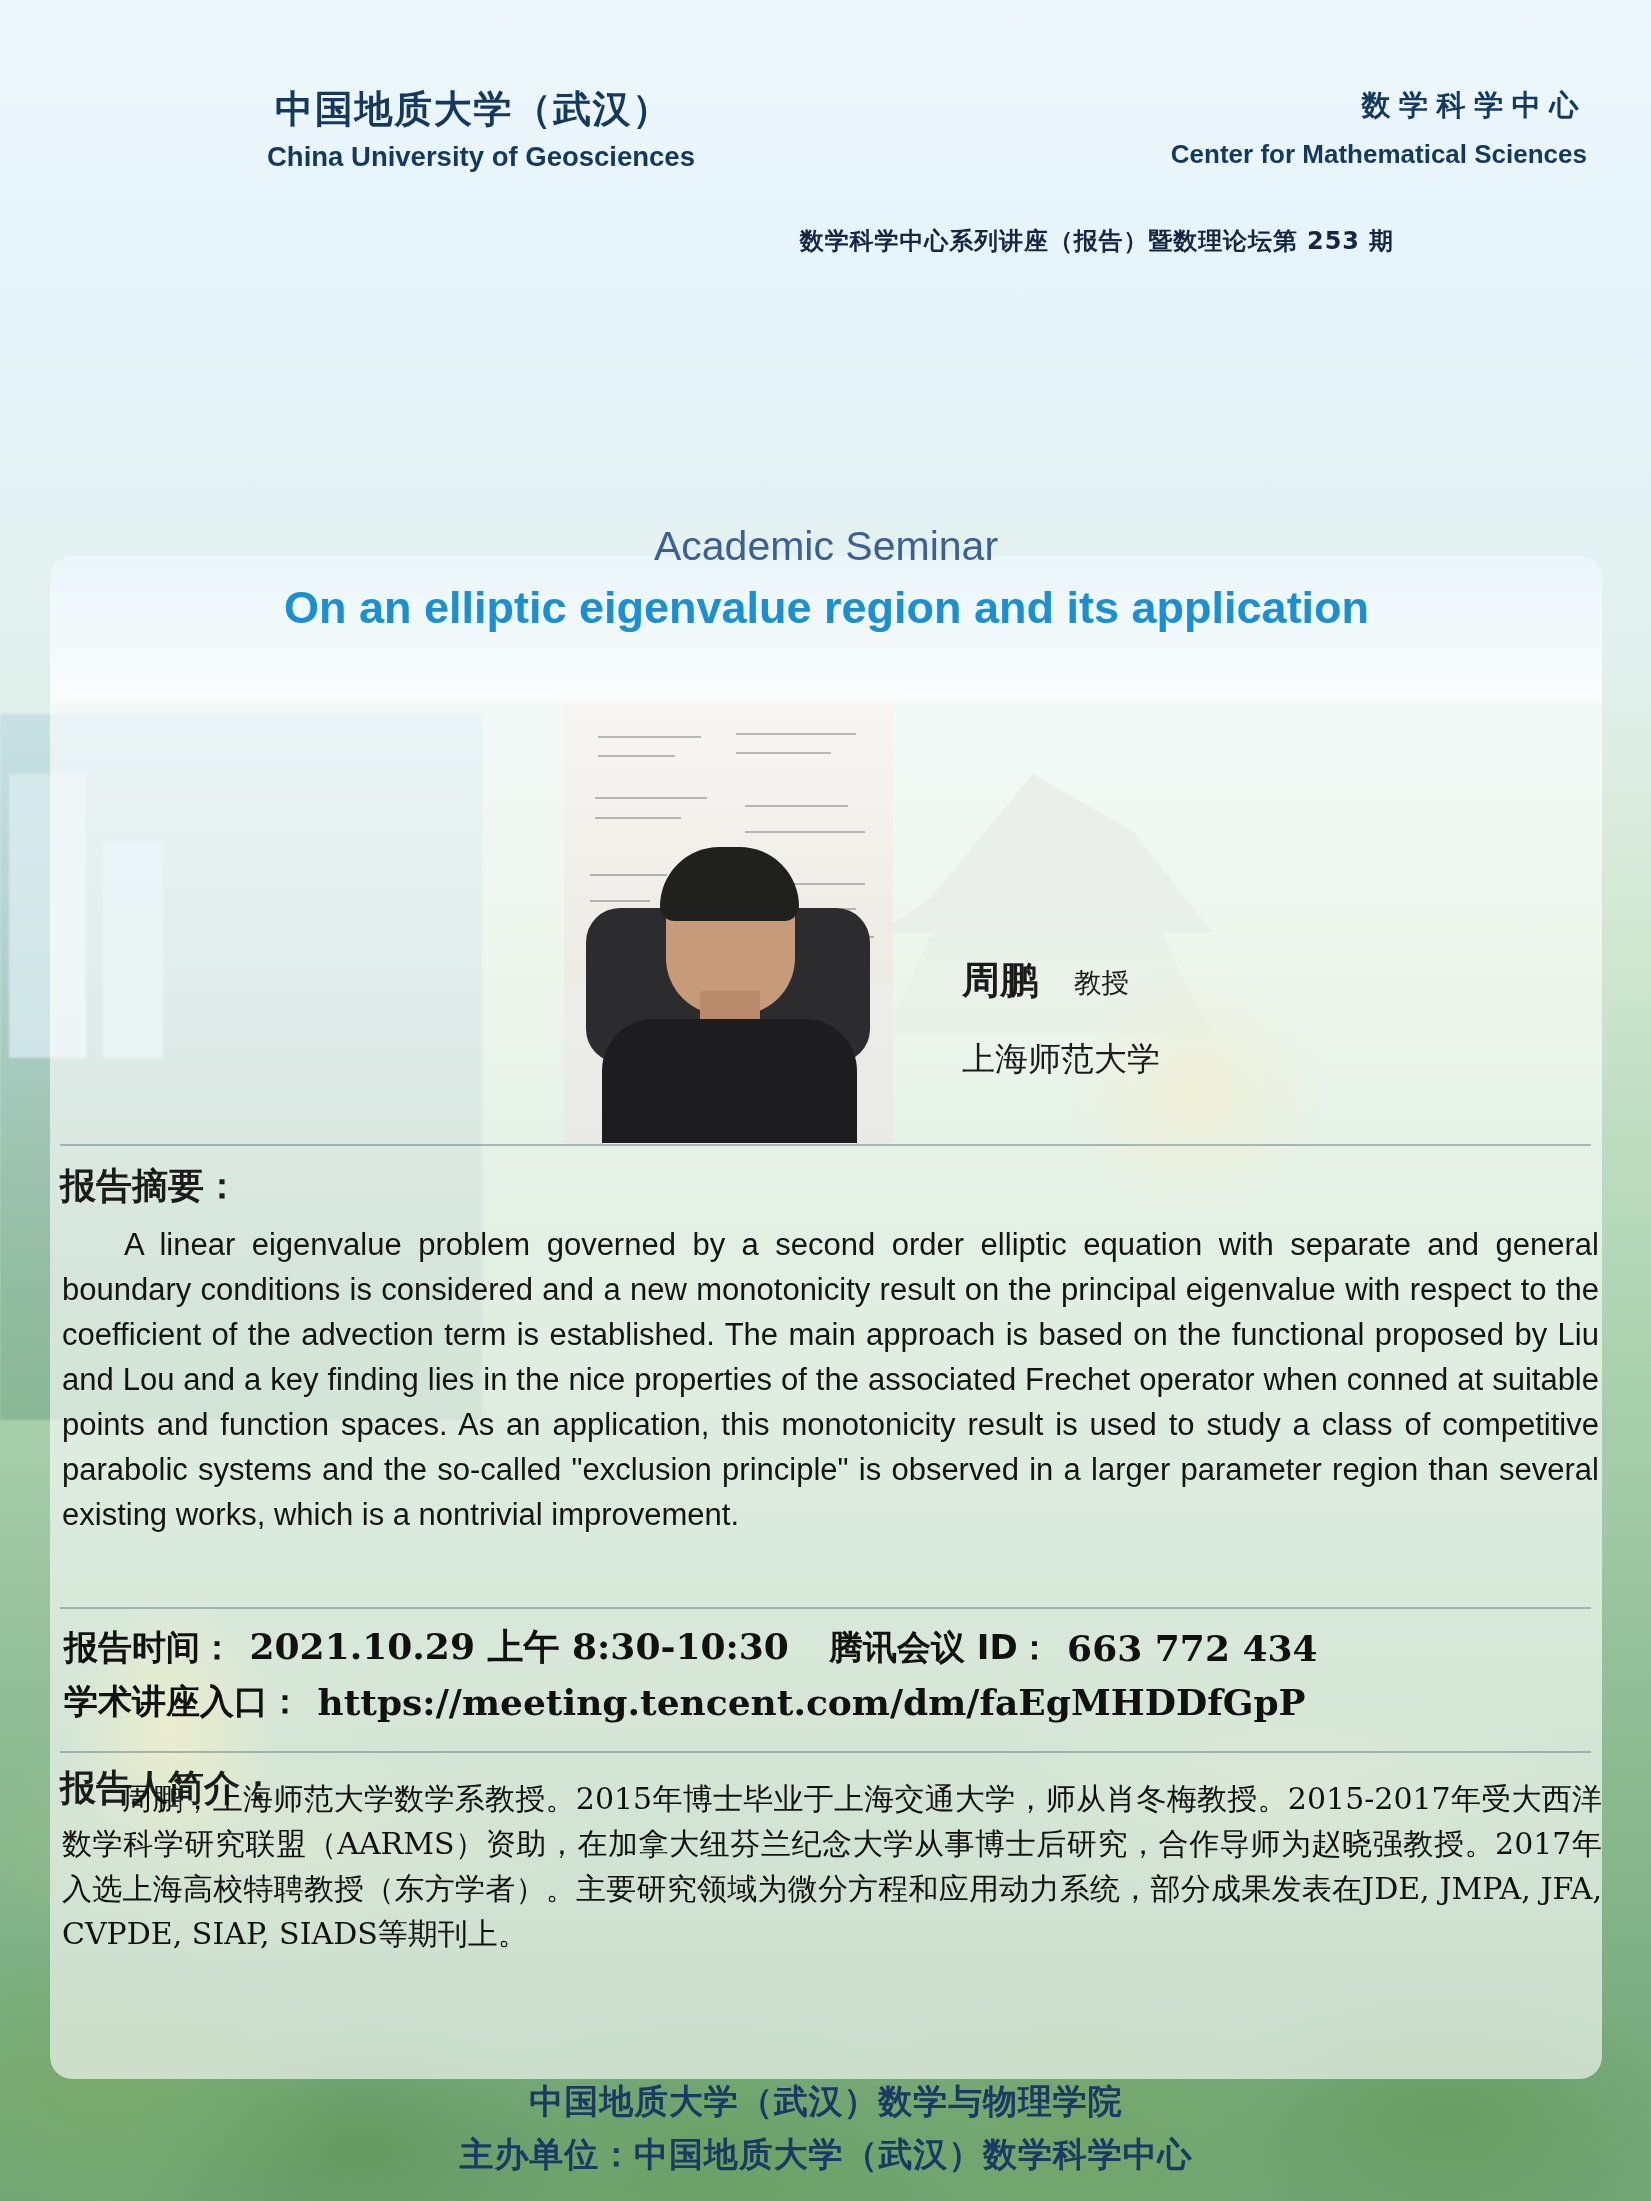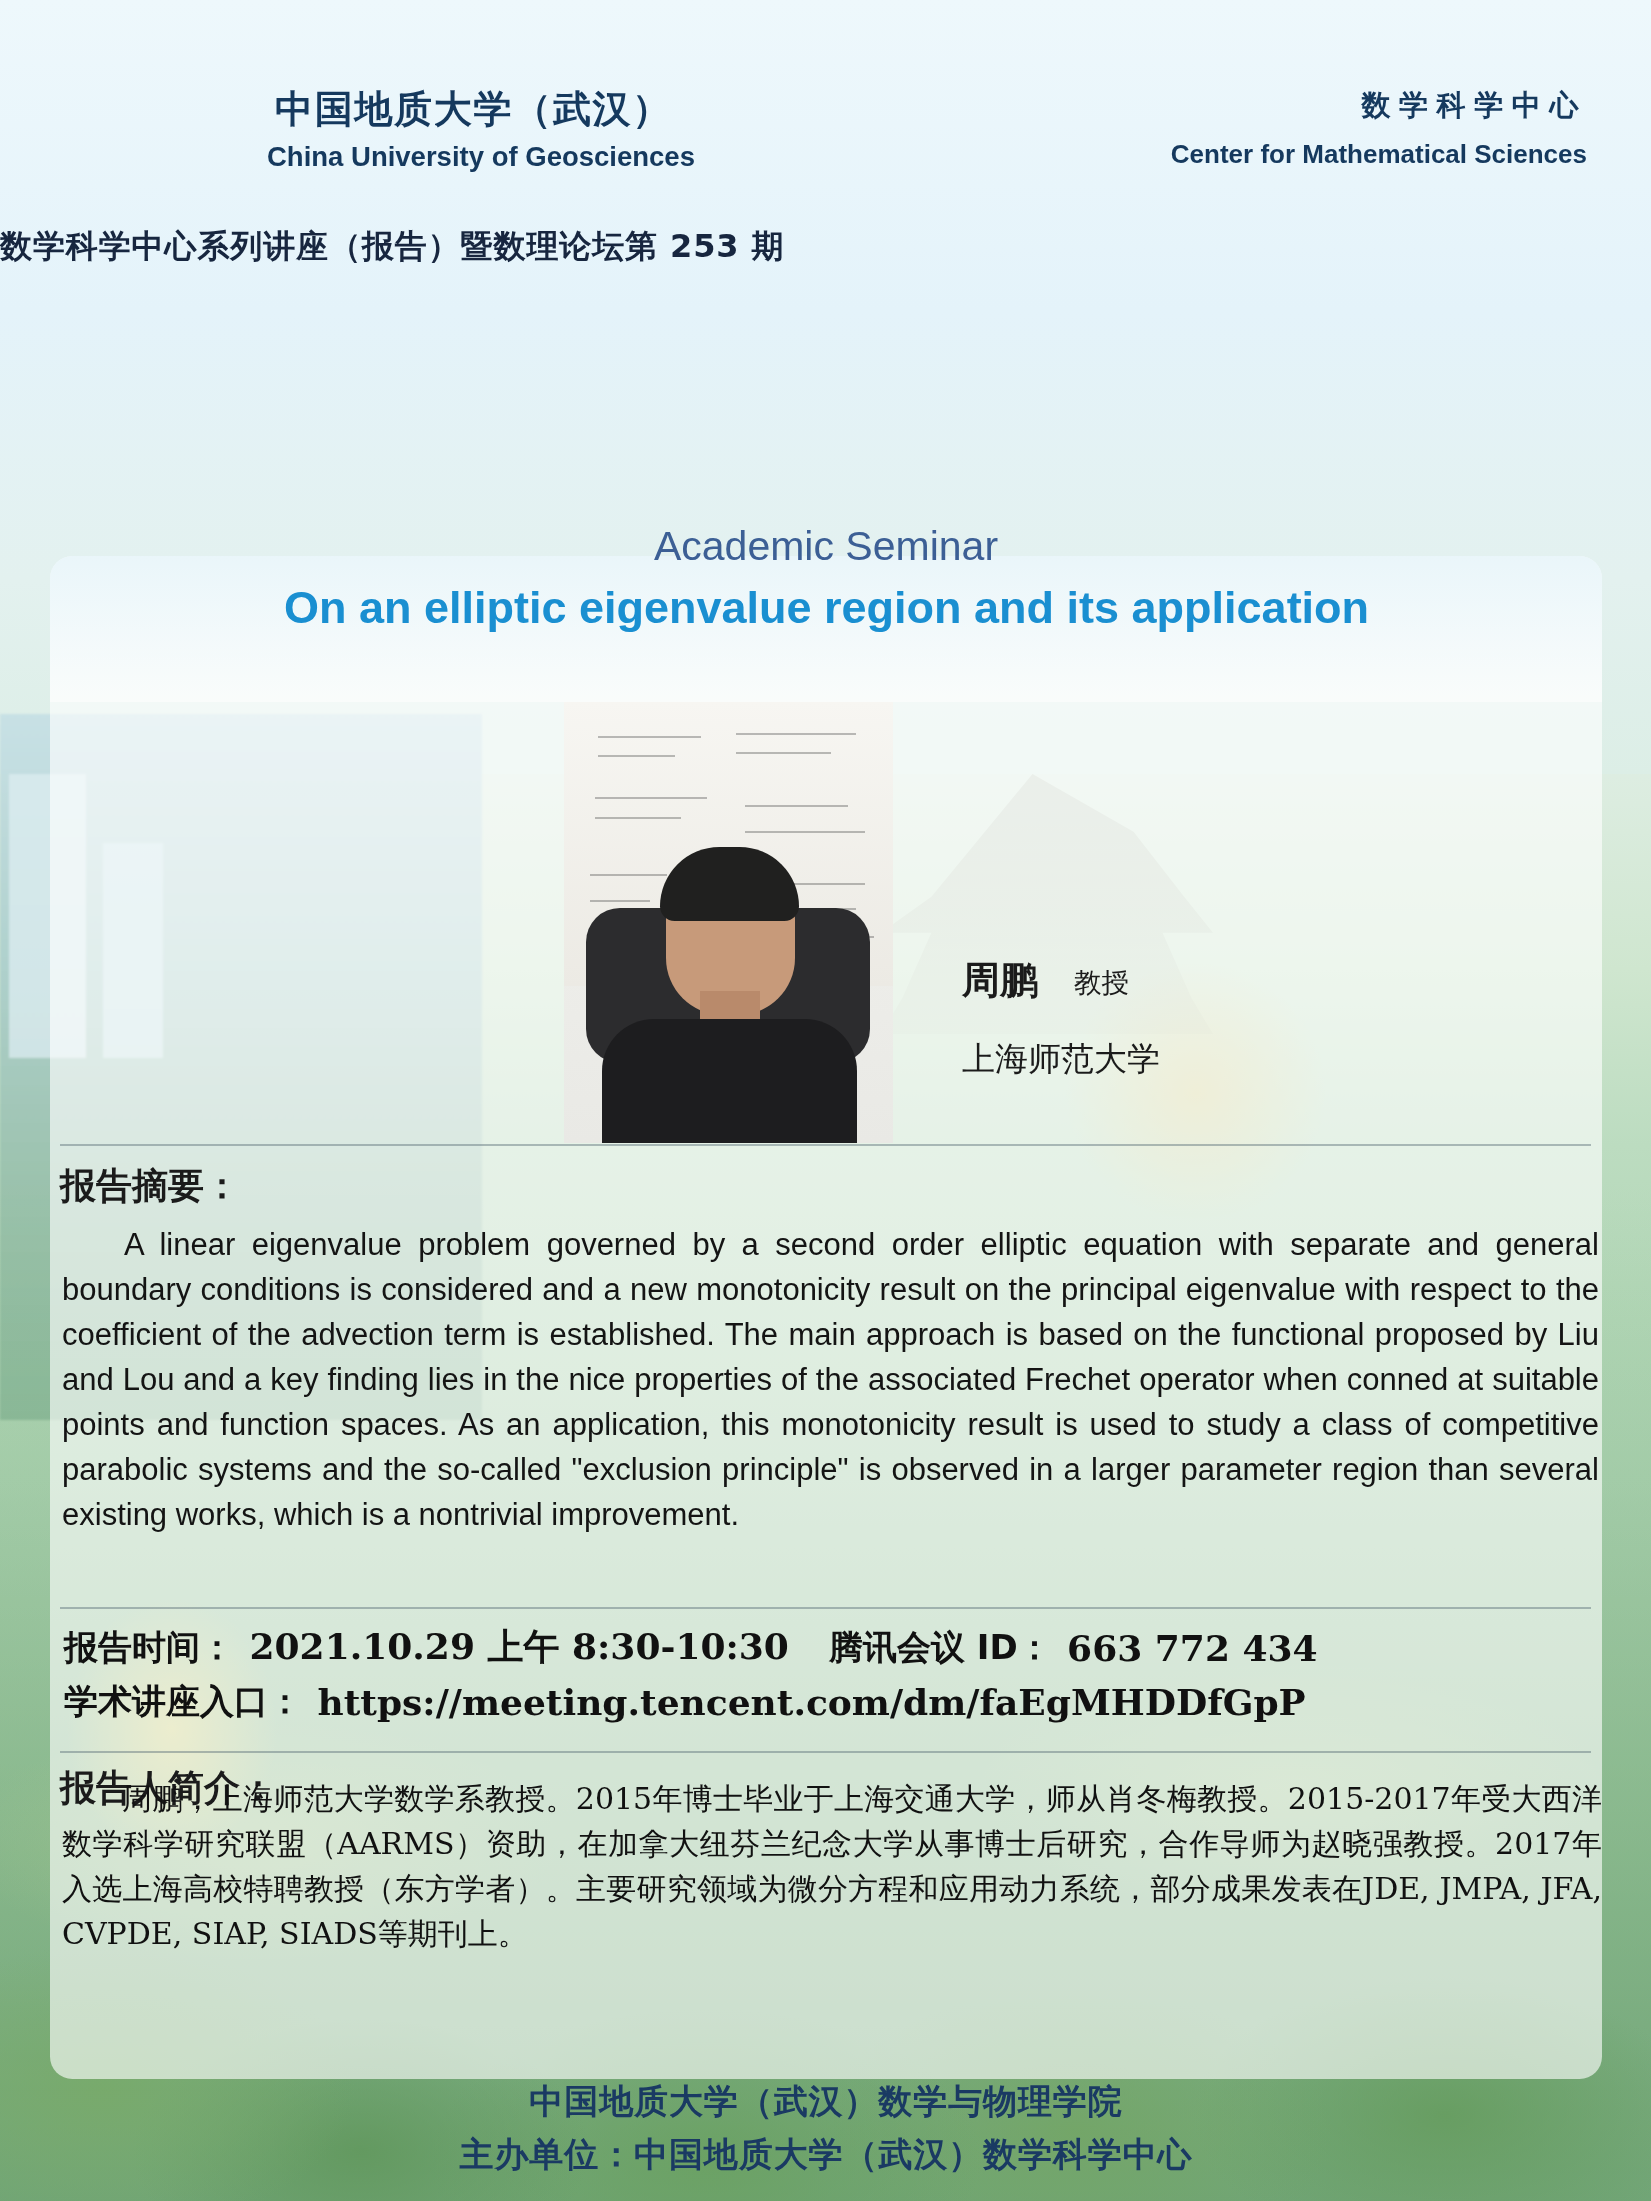--- a/index.html
+++ b/index.html
@@ -148,22 +148,22 @@
     right: 65px; top: 139px;
     font-size: 26px;
     font-weight: bold;
     color: #15395e;
     font-family: "Liberation Sans", sans-serif;
   }
 
   .series-line {
     position: absolute;
     left: 0; top: 225px; width: 1394px;
-    text-align: left;
-    font-size: 32px;
+    text-align: right;
+    font-size: 24px;
     font-weight: bold;
     color: #17263f;
     letter-spacing: 0.9px;
     font-family: "DejaVu Sans", "Liberation Sans", sans-serif;
   }
 
   .big-title {
     position: absolute;
     left: 0; top: 318px; width: 1652px;
     text-align: center;

